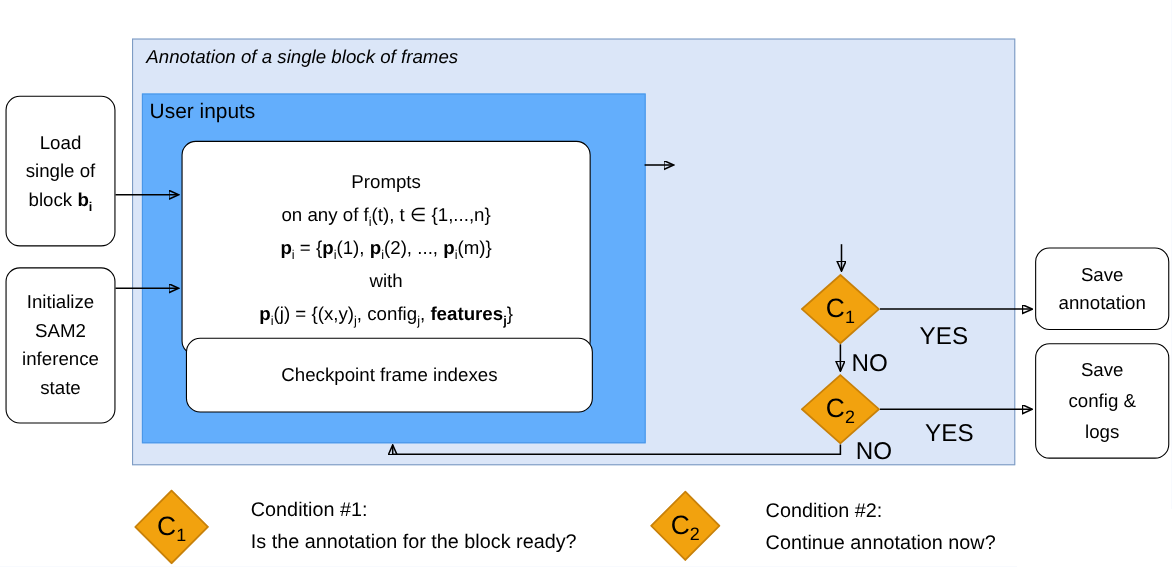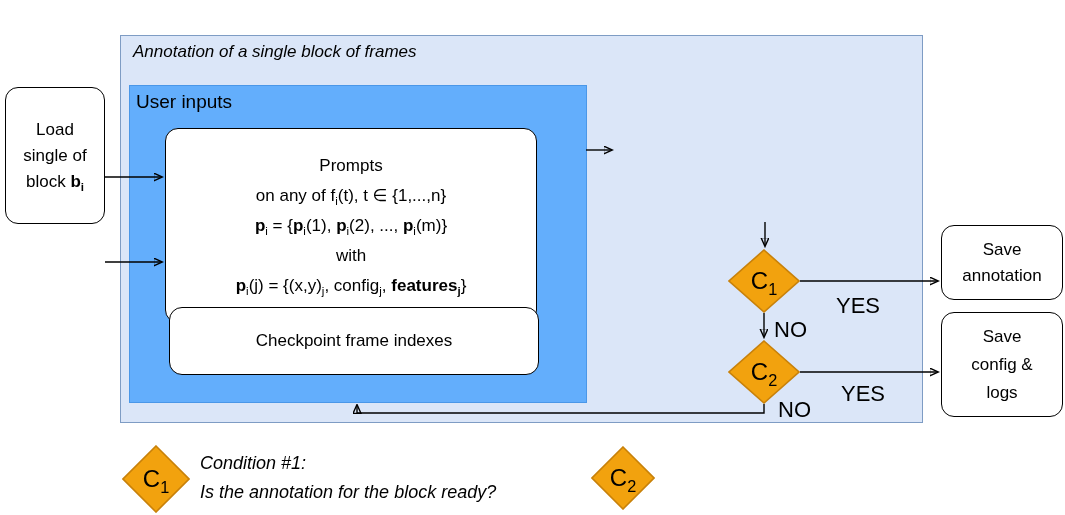--- a/index.html
+++ b/index.html
@@ -34,40 +34,46 @@
   .save-config{left:941px;top:312px;width:122px;height:105px;line-height:28px;}
   .diamond{display:flex;align-items:center;justify-content:center;}
   .diamond svg{position:absolute;left:0;top:0;}
   .diamond polygon{fill:var(--diamond_fill);stroke:var(--diamond_border);stroke-width:1.6;}
   .diamond-label{position:relative;font-size:24px;line-height:1;}
   .c1{left:728px;top:249px;width:72px;height:64px;}
   .c2{left:728px;top:340px;width:72px;height:64px;}
   .edge-label{font-size:22px;}
   .legend-diamond-1{left:122px;top:445px;width:68px;height:68px;}
   .legend-diamond-2{left:591px;top:446px;width:64px;height:64px;}
-  .legend-text{font-style:italic;font-size:18px;line-height:29px;}
+  .legend-text{font-size:18px;line-height:29px;margin-left:28px;}
   .legend-text-1{left:200px;top:449px;}
   .legend-text-2{left:668px;top:450px;}
   sub{font-size:68%;line-height:0;}
   #arrows{left:0;top:0;width:1065px;height:515px;pointer-events:none;}
   #arrows path{stroke:var(--arrow);stroke-width:1.4;fill:none;}
 </style>
 </head>
 <body>
 
 <div class="canvas">
 
   <div class="abs outer-frame"></div>
   <div class="abs frame-title">Annotation of a single block of frames</div>
 
   <div class="abs inner-panel"></div>
   <div class="abs inner-label">User inputs</div>
 
   <div class="abs node load-box">
     <span><span>Load</span><br><span>single of</span><br><span>block </span><span style="font-weight: bold;">b</span><sub style="font-weight: bold;">i</sub></span>
+  </div>
+  <div class="abs node init-box pre">
+    <span class="pre">Initialize
+SAM2
+inference
+state</span>
   </div>
 
   <div class="abs node prompts">
     <div><span>Prompts</span></div>
     <div><span>on any of f</span><sub>i</sub><span>(t), t ∈ {1,...,n}</span></div>
     <div><span style="font-weight: bold;">p</span><sub>i</sub><span> = {</span><span style="font-weight: bold;">p</span><sub>i</sub><span>(1), </span><span style="font-weight: bold;">p</span><sub>i</sub><span>(2), ..., </span><span style="font-weight: bold;">p</span><sub>i</sub><span>(m)}</span></div>
     <div><span>with</span></div>
     <div><span style="font-weight: bold;">p</span><sub>i</sub><span>(j) = {(x,y)</span><sub>j</sub><span>, config</span><sub>j</sub><span>, </span><span style="font-weight: bold;">features</span><sub style="font-weight: bold;">j</sub><span>}</span></div>
   </div>
 
@@ -112,20 +118,22 @@
   </div>
   <div class="abs legend-text legend-text-1 pre">Condition #1:
 Is the annotation for the block ready?</div>
 
   <div class="abs diamond legend-diamond-2">
     <svg width="64" height="64" viewBox="0 0 64 64">
       <polygon points="32,1 63,32 32,63 1,32"></polygon>
     </svg>
     <span class="diamond-label"><span>C</span><sub>2</sub></span>
   </div>
+  <div class="abs legend-text legend-text-2 pre">Condition #2:
+Continue annotation now?</div>
 
   <svg id="arrows" class="abs">
     <defs>
       <marker id="ah" markerWidth="10" markerHeight="9" refX="8.5" refY="4" orient="auto" markerUnits="userSpaceOnUse">
         <path d="M0,0 L9,4 L0,8 z" stroke="none" fill="#000"></path>
       </marker>
     </defs>
     <path d="M105,177 H162" marker-end="url(#ah)"></path>
     <path d="M105,262 H162" marker-end="url(#ah)"></path>
     <path d="M586,150 H612" marker-end="url(#ah)"></path>

